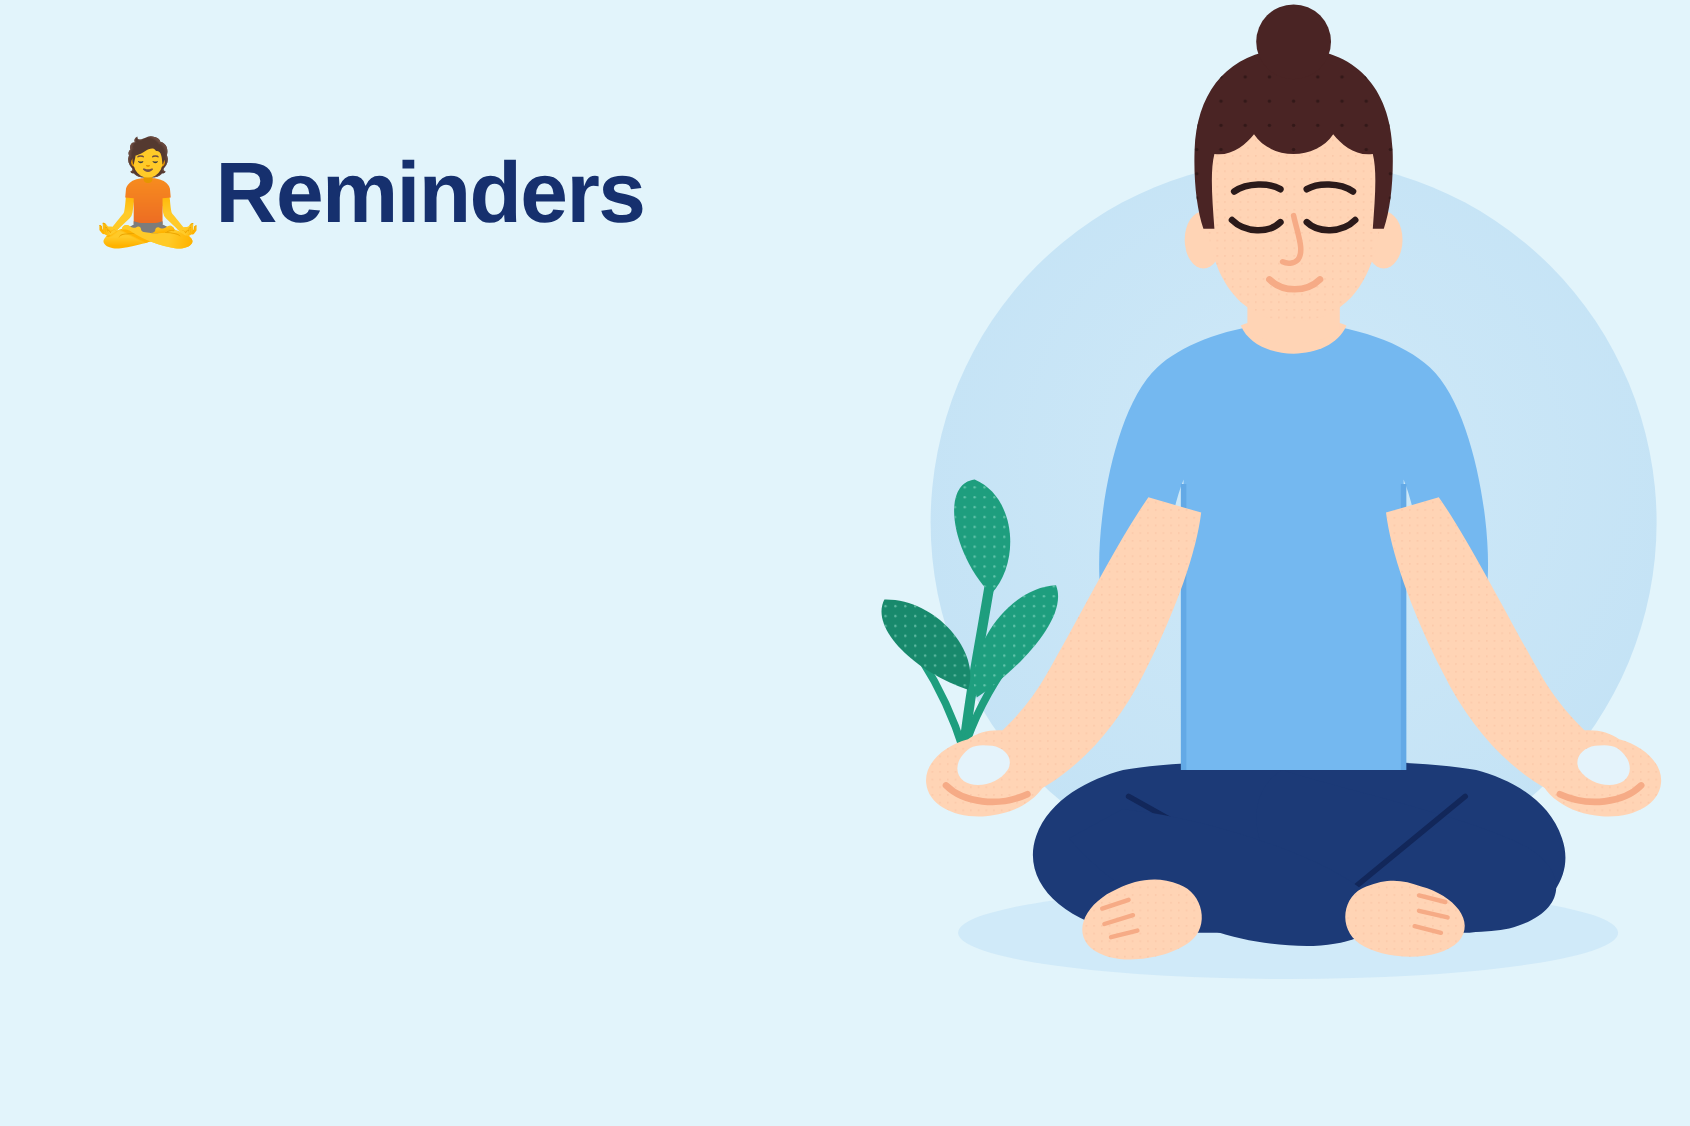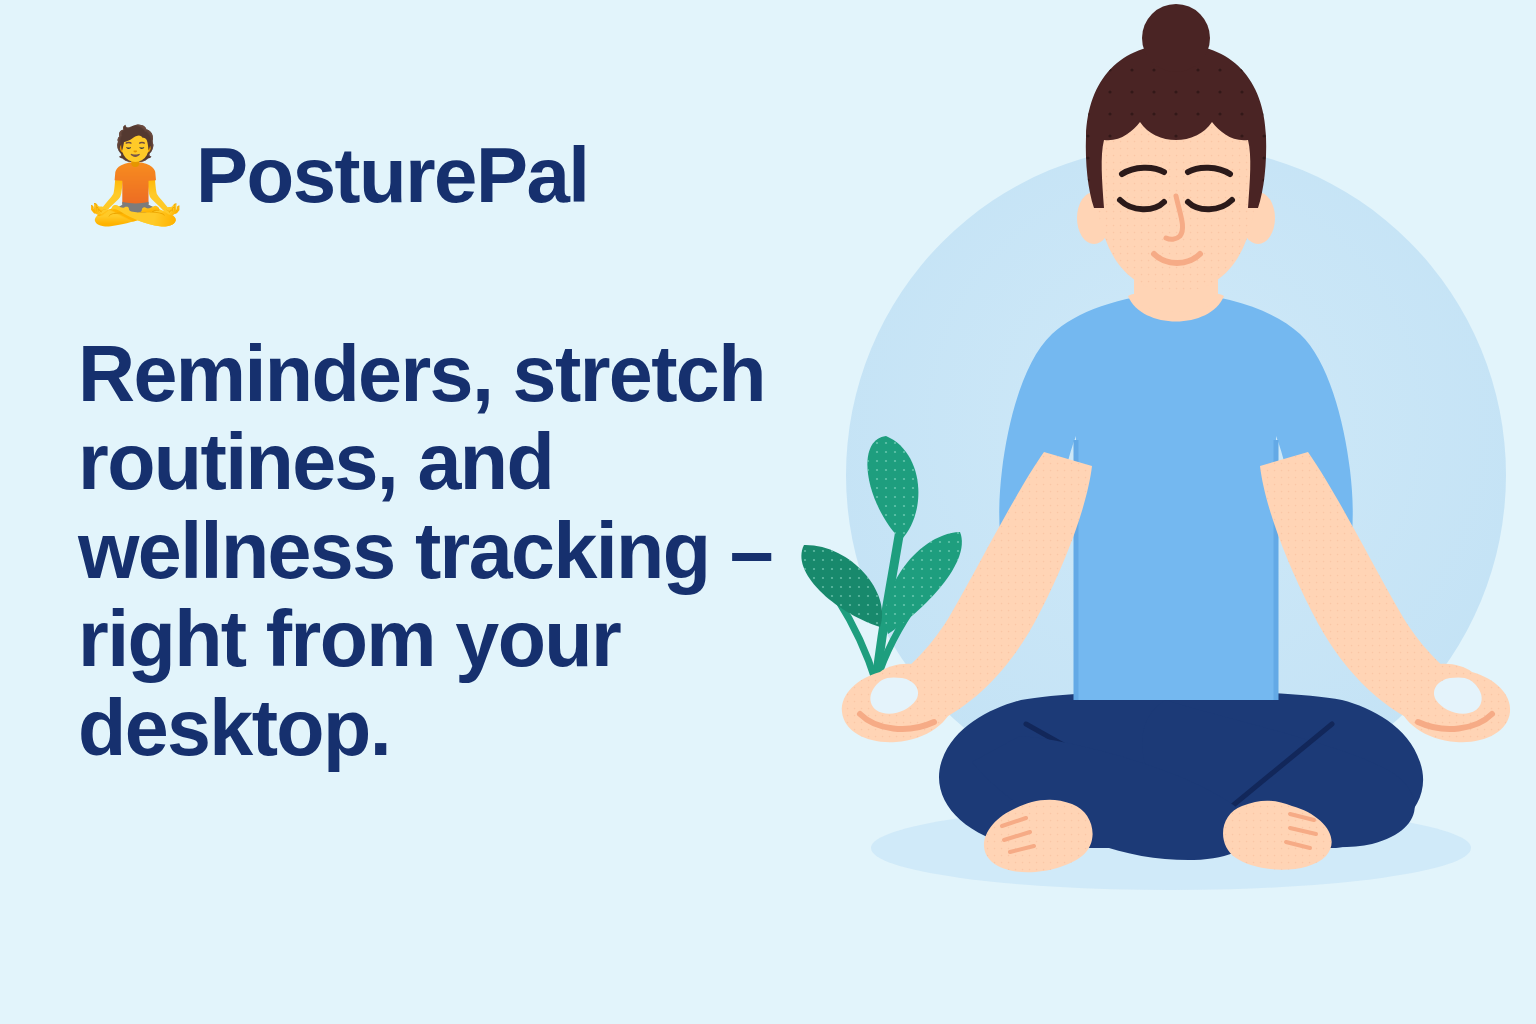--- a/index.html
+++ b/index.html
@@ -82,24 +82,23 @@
 </style>
 </head>
 <body>
 
 <div id="hero">
 
   <div id="content">
 
     <div id="brand-row">
       <span id="brand-emoji">🧘</span>
-      <h1 id="brand-title">PosturePal</h1>
+      <h1 id="brand-title">Reminders</h1>
     </div>
 
-    <p id="tagline">Reminders, stretch routines, and wellness tracking – right from your desktop.</p>
   </div>
 
   <div id="illustration">
     <svg viewBox="0 0 760 1024" xmlns="http://www.w3.org/2000/svg" role="img" aria-label="meditating person">
       <defs>
         <pattern id="dots-green" width="9" height="9" patternUnits="userSpaceOnUse">
           <circle cx="2" cy="2" r="1.1" fill="#9be3cf" opacity="0.55"></circle>
         </pattern>
         <pattern id="dots-skin" width="7" height="7" patternUnits="userSpaceOnUse">
           <circle cx="1.6" cy="1.6" r="0.8" fill="#f0a784" opacity="0.30"></circle>

